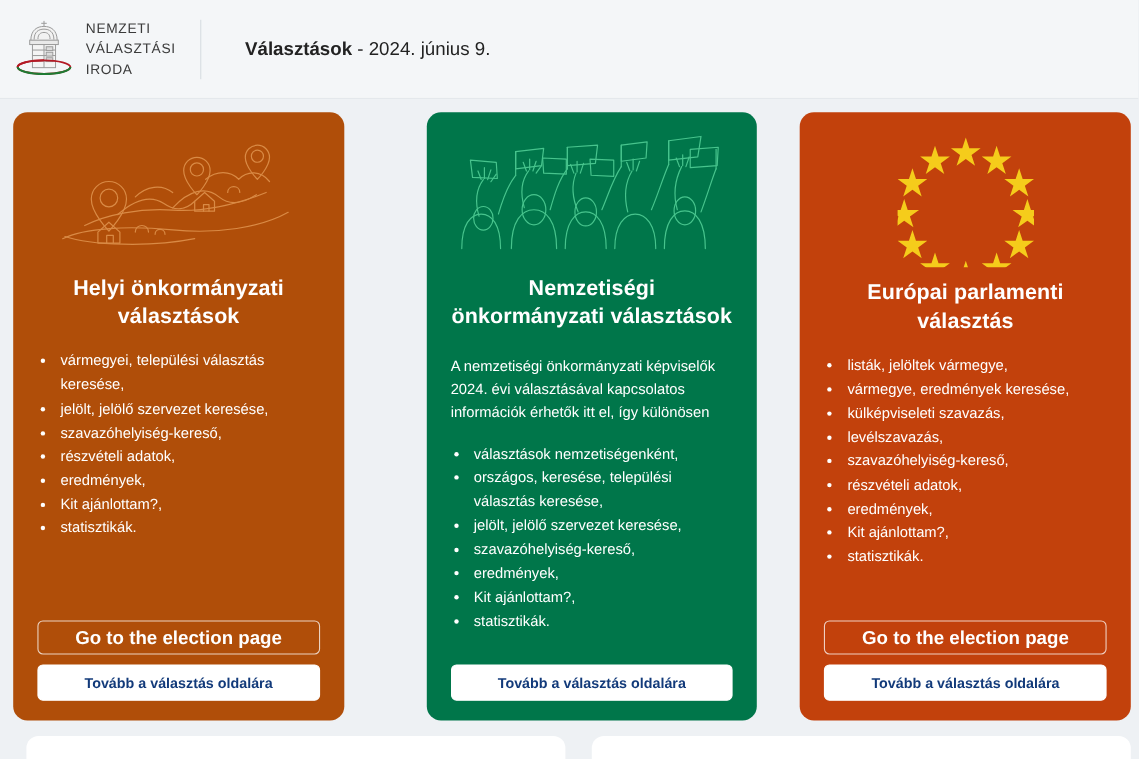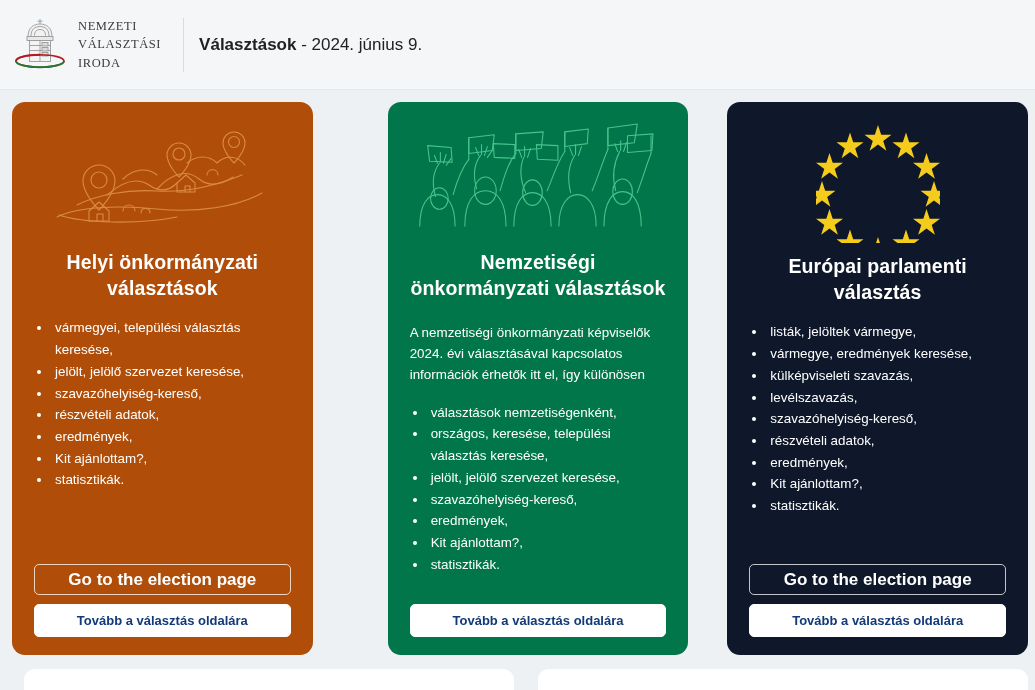--- a/index.html
+++ b/index.html
@@ -32,31 +32,31 @@
     align-items: center;
     gap: 12px;
     padding-right: 22px;
     border-right: 1px solid #d7dce1;
     height: 54px;
   }
 
   #crest { width: 52px; height: 60px; display: block; }
 
   #brand-text {
-    font-family: Liberation Serif, serif;
+    font-family: Liberation Sans, sans-serif;
     font-size: 12.5px;
     line-height: 1.45;
     letter-spacing: 0.6px;
     color: #3b3b3b;
     text-transform: uppercase;
   }
   #brand-text div { white-space: nowrap; }
 
   #header-title {
-    margin-left: 15px;
+    margin-left: 40px;
     font-size: 17px;
     color: #222;
     white-space: nowrap;
   }
   #header-title .strong { font-weight: bold; }
 
   
   #cards {
     display: flex;
     gap: 39px;
@@ -70,21 +70,21 @@
     border-radius: 13px;
     padding: 14px 22px 0 22px;
     display: flex;
     flex-direction: column;
     overflow: hidden;
     position: relative;
   }
 
   .card.orange { background: #b04e09; }
   .card.green  { background: #00764a; margin-left: 36px; }
-  .card.blue   { background: #0f172a; }
+  .card.blue   { background: #c2410c; }
 
   .card-illu {
     height: 118px;
     display: flex;
     align-items: center;
     justify-content: center;
     flex: none;
   }
   .card.blue .card-illu { height: 130px; }
 

